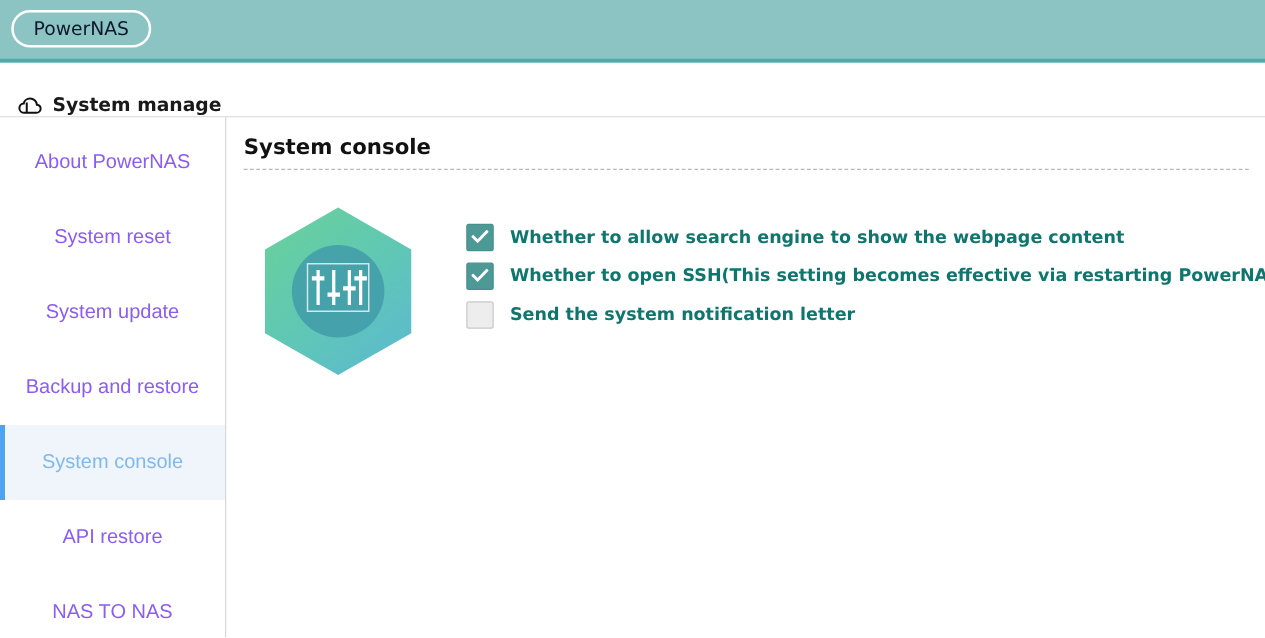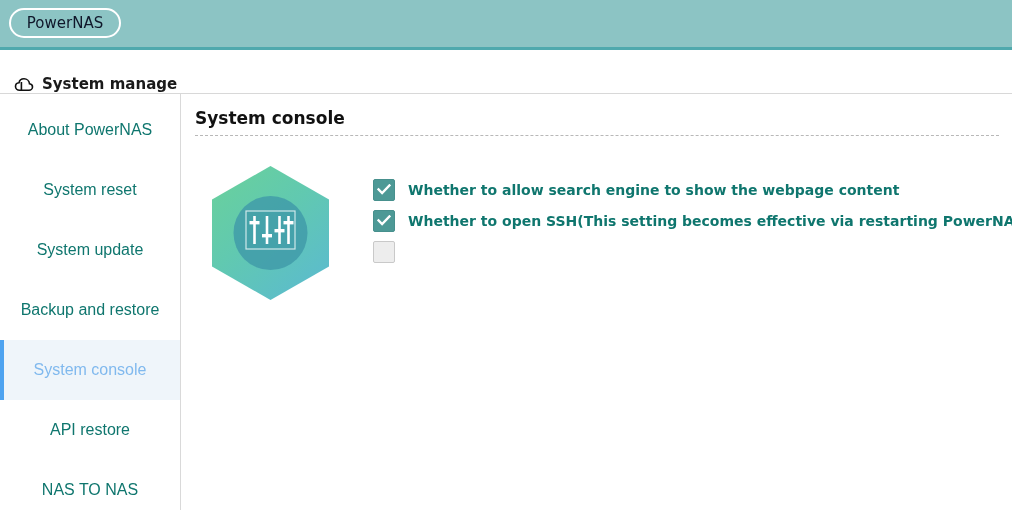--- a/index.html
+++ b/index.html
@@ -53,21 +53,21 @@
   .sidebar {
     position:absolute; left:0; top:94px; width:181px; height:416px;
     background:#ffffff;
     border-right:1px solid #d9d9d9;
     padding-top:6px;
   }
   .side-item {
     position:relative;
     height:60px;
     display:flex; align-items:center; justify-content:center;
-    font-size:16px; color:#0f766e;
+    font-size:16px; color:#8b5cf6;
     cursor:pointer;
     border-left:4px solid transparent;
     padding-right:4px;
   }
   .side-item.active {
     background:#eff5fa;
     border-left:4px solid #4ea3f0;
     color:#80b9ee;
   }
 
@@ -198,17 +198,18 @@
         <span class="cb checked">
           <svg width="14" height="11" viewBox="0 0 14 11">
             <path d="M1.5 5.4 L5.1 9 L12.4 1.4" fill="none" stroke="#ffffff" stroke-width="2.3" stroke-linecap="square"></path>
           </svg>
         </span>
         <span class="cb-label">Whether to open SSH(This setting becomes effective via restarting PowerNAS )</span>
       </div>
 
       <div class="cb-row">
         <span class="cb unchecked"></span>
+        <span class="cb-label">Send the system notification letter</span>
       </div>
 
     </div>
   </main>
 </div>
 
 </body></html>

